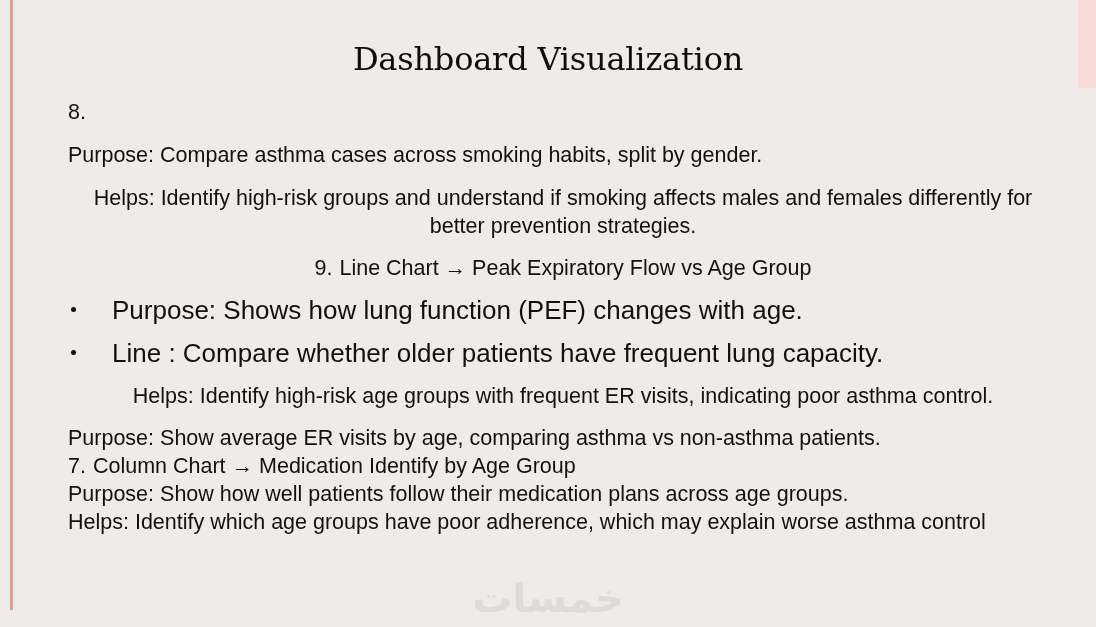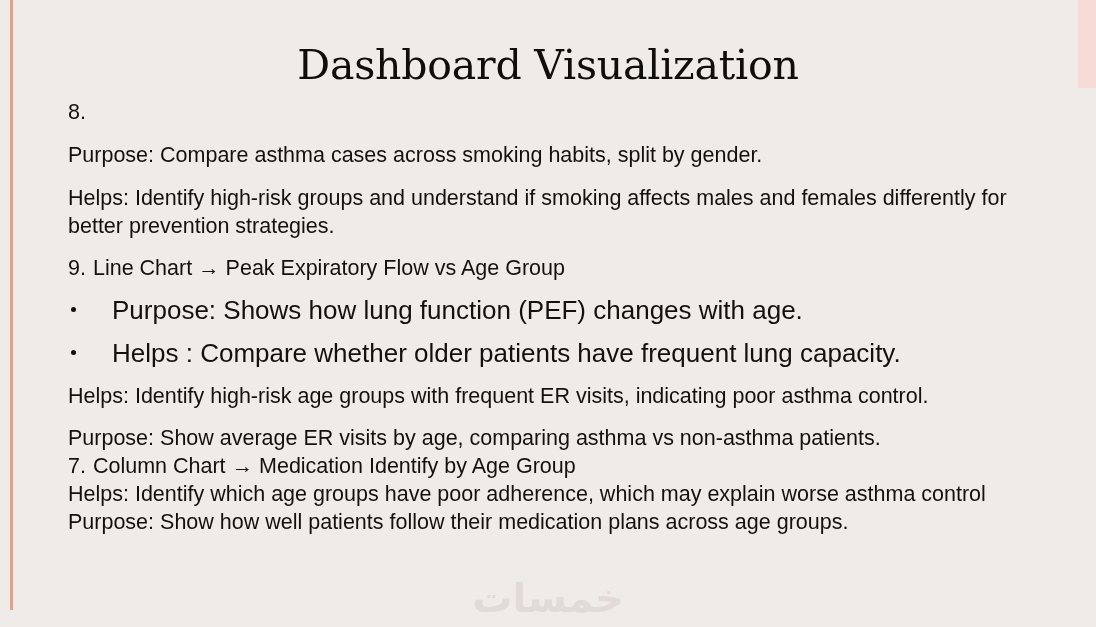--- a/index.html
+++ b/index.html
@@ -51,21 +51,21 @@
   }
 
   
   #title {
     position: absolute;
     left: 0;
     right: 0;
     top: 8px;
     text-align: center;
     font-family: "DejaVu Serif", serif;
-    font-size: 41px;
+    font-size: 32px;
     line-height: 60px;
     font-weight: 400;
     color: #100E0C;
     letter-spacing: -0.2px;
   }
 
   
   #content {
     position: absolute;
     left: 68px;
@@ -81,21 +81,21 @@
     font-size: 21.5px;
     line-height: 28px;
     font-weight: 400;
     color: #131110;
     white-space: normal;
   }
 
   
   .sp-loose   { margin-bottom: 15px; }
   .sp-tight   { margin-bottom: 0px; }
-  .sp-group   { margin-bottom: 14px; }
+  .sp-group   { margin-bottom: 14px; text-align: center; }
 
   .bld { font-weight: 400; }
 
   
   .bullet-row {
     position: relative;
     padding-left: 44px;
     margin-bottom: 15px;
     font-size: 26px;
     line-height: 28px;
@@ -177,42 +177,42 @@
       <span>9.</span><span class="num-gap-s"></span><span class="bld">Line Chart → Peak Expiratory Flow vs Age Group</span>
     </p>
 
     <div class="bullet-row">
       <span class="dot"></span>
       <span class="bld">Purpose:</span><span> Shows how lung function (PEF) changes with age.</span>
     </div>
 
     <div class="bullet-row">
       <span class="dot"></span>
-      <span class="bld">Helps :</span><span> Compare whether </span><span class="bld">older patients have frequent lung capacity</span><span>.</span>
+      <span class="bld">Line :</span><span> Compare whether </span><span class="bld">older patients have frequent lung capacity</span><span>.</span>
     </div>
 
 
     <p class="para sp-group">
       <span class="bld">Helps:</span><span> Identify high-risk age groups with frequent ER visits, indicating poor asthma control.</span>
     </p>
 
     <p class="para sp-tight">
       <span class="bld">Purpose:</span><span> Show average ER visits by age, comparing asthma vs non-asthma patients.</span>
     </p>
 
     <p class="para sp-tight">
       <span>7.</span><span class="num-gap-s"></span><span class="bld">Column Chart →  Medication Identify by Age Group</span>
     </p>
 
     <p class="para sp-tight">
+      <span class="bld">Purpose:</span><span> Show how well patients follow their medication plans across age groups.</span>
+    </p>
+
+    <p class="para sp-tight">
       <span class="bld">Helps:</span><span> Identify which age groups have poor adherence, which may explain worse asthma control</span>
-    </p>
-
-    <p class="para sp-tight">
-      <span class="bld">Purpose:</span><span> Show how well patients follow their medication plans across age groups.</span>
     </p>
 
   </div>
 
   <div id="watermark">خمسات</div>
 
   <div id="scroll-track">
     <div id="scroll-thumb"></div>
   </div>
 

